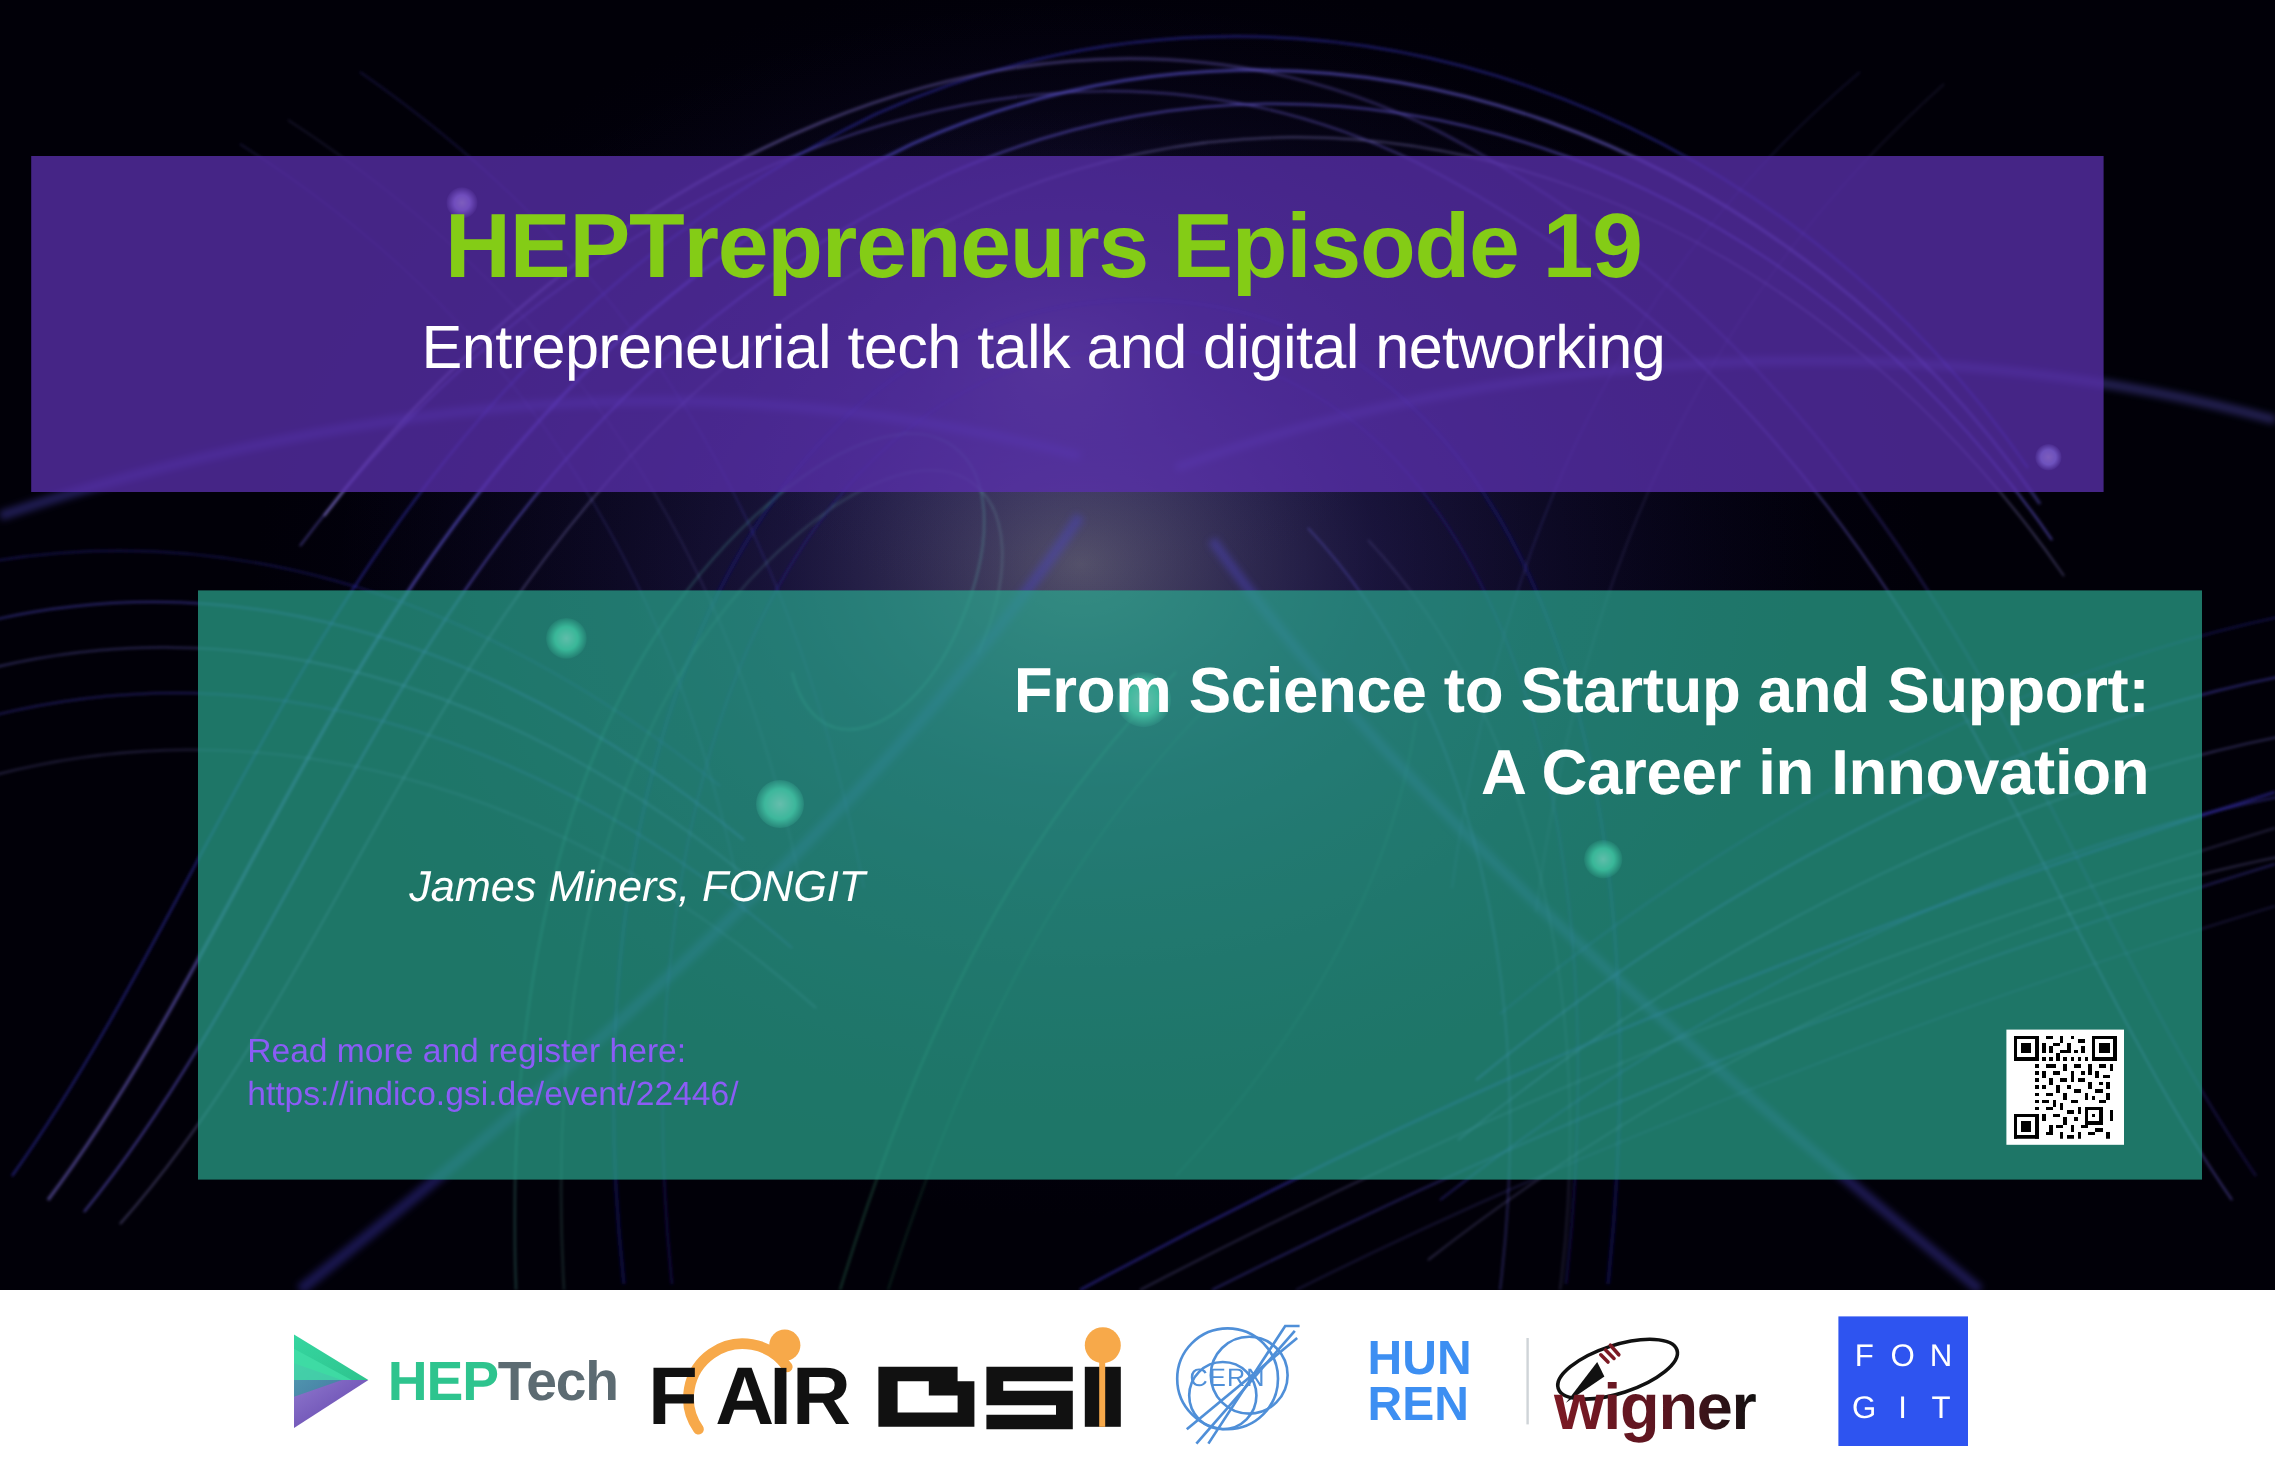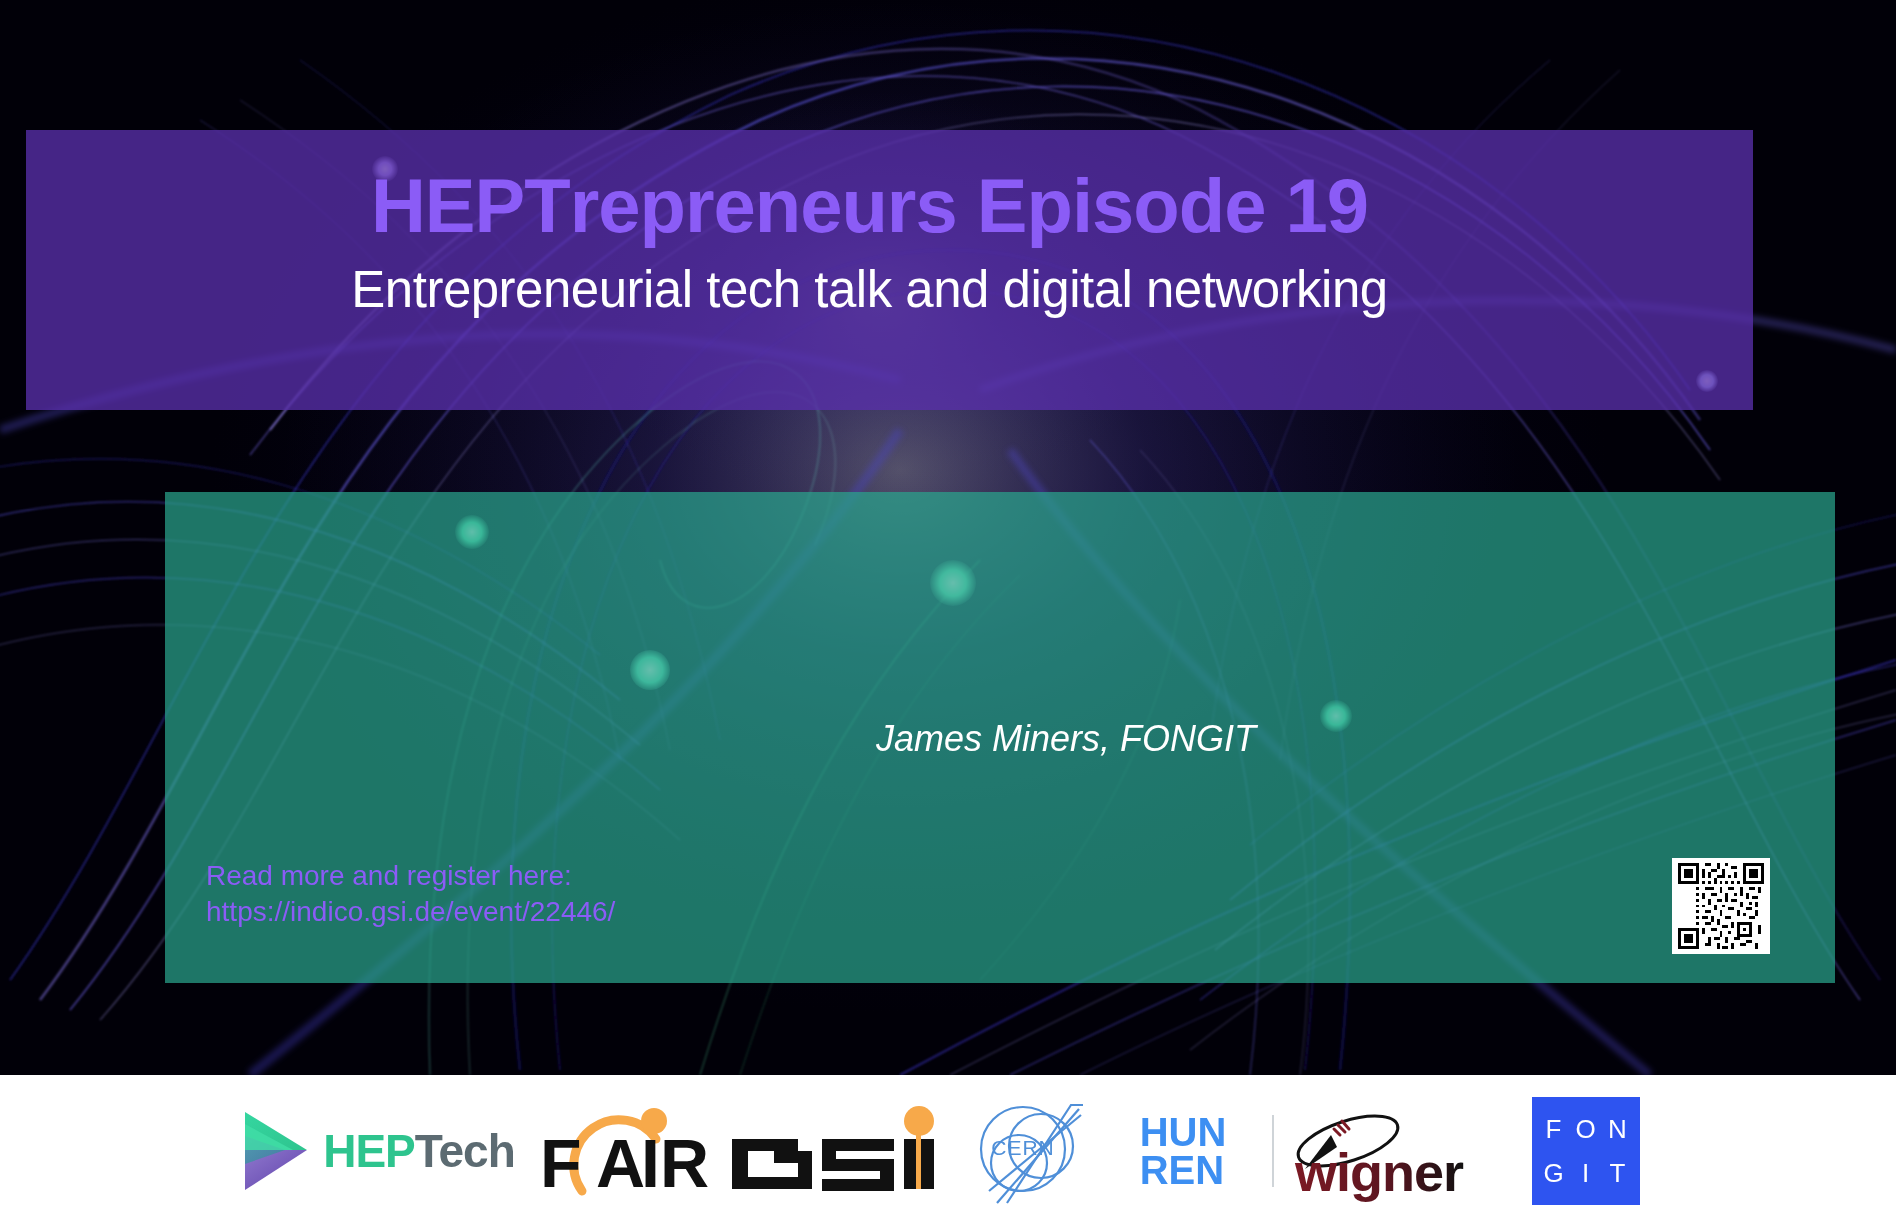--- a/index.html
+++ b/index.html
@@ -41,21 +41,21 @@
   #purple-box {
     position: absolute;
     left: 26px; top: 130px;
     width: 1727px; height: 280px;
     background: rgba(88, 48, 170, 0.78);
     box-sizing: border-box;
     padding: 18px 40px 0 0;
   }
   #title-line1 {
     text-align: center;
-    color: #8b5cf6;
+    color: #84cc16;
     font-size: 76px;
     font-weight: 700;
     line-height: 1.0;
     letter-spacing: -1px;
     white-space: nowrap;
     margin-top: 20px;
   }
   #title-line1 .brand { font-weight: 800; }
   #title-line2 {
     text-align: center;
@@ -84,21 +84,21 @@
     color: #ffffff;
     font-size: 53px;
     font-weight: 700;
     line-height: 1.30;
     letter-spacing: -0.3px;
   }
   #speaker {
     position: absolute;
     right: 44px; top: 225px;
     width: 1450px;
-    text-align: center;
+    text-align: left;
     color: #ffffff;
     font-size: 36px;
     font-style: italic;
     font-weight: 400;
     line-height: 1.2;
   }
   #datetime {
     position: absolute;
     right: 44px; top: 278px;
     width: 1450px;
@@ -287,20 +287,24 @@
     <div class="glowdot" style="left:630px; top:650px; width:40px; height:40px; background:radial-gradient(circle,#ffffff 0%, #6fe9c4 45%, rgba(60,220,170,0) 78%);"></div>
   </div>
 
   <div id="purple-box">
     <div id="title-line1"><span class="brand">HEPT</span><span>repreneurs Episode 19</span></div>
     <div id="title-line2">Entrepreneurial tech talk and digital networking</div>
   </div>
 
   <div id="teal-box">
 
+    <div id="talk-title">
+      <div>From Science to Startup and Support:</div>
+      <div>A Career in Innovation</div>
+    </div>
 
     <div id="speaker">James Miners, FONGIT</div>
 
 
     <div id="register-block">
       <span>Read more and register here:</span>
       <span id="register-link">https://indico.gsi.de/event/22446/</span>
     </div>
 
     <div id="qr">

